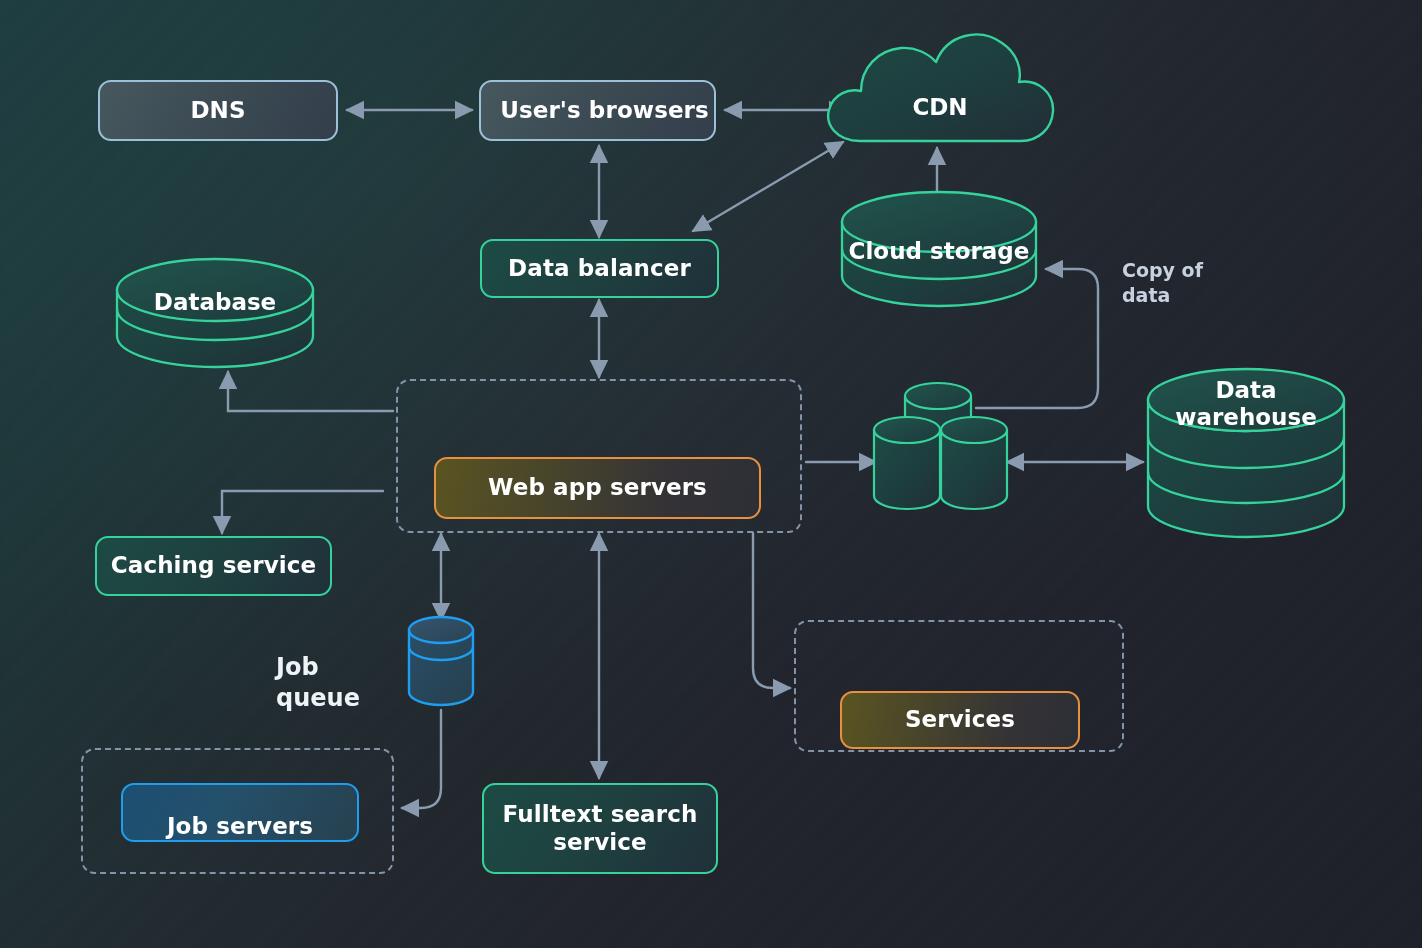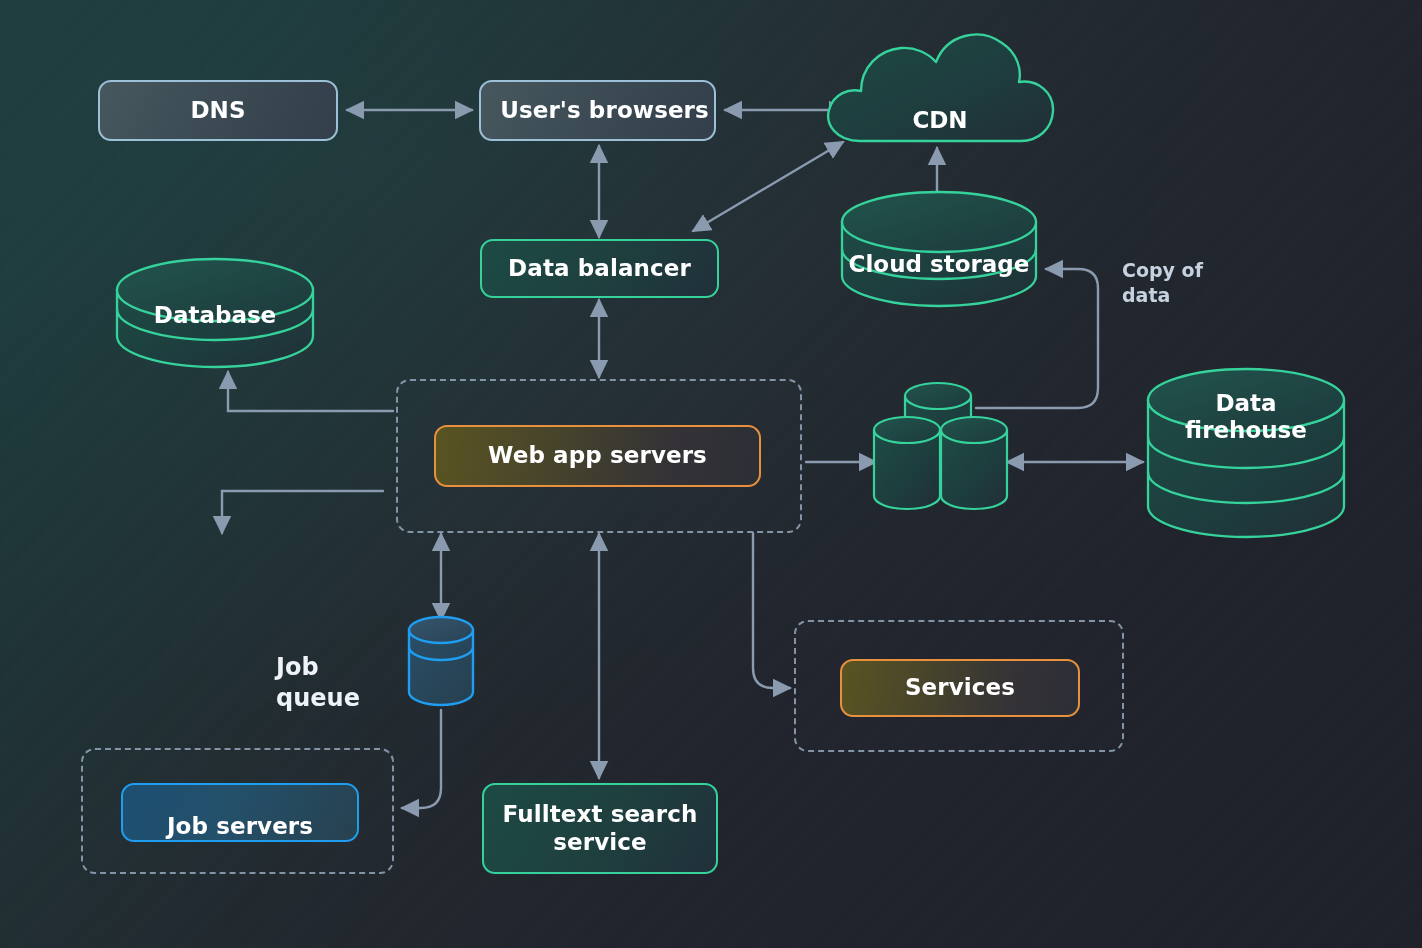--- a/index.html
+++ b/index.html
@@ -68,20 +68,21 @@
   }
   
   .box.teal {
     border-color: #35d39b;
     background: linear-gradient(122deg, #1d4a44 0%, #1e413f 48%, #20303a 100%);
   }
   
   .box.orange {
     border-color: #e9903f;
     background: linear-gradient(100deg, #5a5421 0%, #46432c 38%, #343236 72%, #2c2f36 100%);
+    margin-top: 32px;
   }
   
   .box.blue {
     border-color: #1f9df0;
     background: linear-gradient(115deg, #1d4f72 0%, #24506a 45%, #27414f 100%);
     align-items: flex-end;
   }
 
   
   .group {
@@ -106,21 +107,20 @@
   
   .shape-label {
     position: absolute;
     color: #fff;
     font-weight: 700;
     font-size: 23px;
     text-align: center;
     line-height: 1.18;
     z-index: 6;
     pointer-events: none;
-    margin-top: 13px;
   }
 </style>
 </head>
 <body>
 
 <div id="canvas">
   <div id="noise"></div>
   <div id="vignette"></div>
 
   <svg class="wires" viewBox="0 0 1422 948">
@@ -253,20 +253,23 @@
   </div>
 
   <div class="node box teal" style="left:480px; top:239px; width:239px; height:59px;">
     <span>Data balancer</span>
   </div>
 
   <div class="node box orange" style="left:434px; top:425px; width:327px; height:62px;">
     <span>Web app servers</span>
   </div>
 
+  <div class="node box teal" style="left:95px; top:536px; width:237px; height:60px;">
+    <span>Caching service</span>
+  </div>
 
   <div class="node box orange" style="left:840px; top:659px; width:240px; height:58px;align-items:center;">
     <span>Services</span>
   </div>
 
   <div class="node box blue" style="left:121px; top:783px; width:238px; height:59px;">
     <span>Job servers</span>
   </div>
 
   <div class="node box teal" style="left:482px; top:783px; width:236px; height:91px; flex-direction:column;">
@@ -275,21 +278,21 @@
   </div>
 
   <div class="shape-label" style="left:862px; top:94px; width:156px;">CDN</div>
 
   <div class="shape-label" style="left:846px; top:238px; width:186px;">Cloud storage</div>
 
   <div class="shape-label" style="left:120px; top:289px; width:190px;">Database</div>
 
   <div class="shape-label" style="left:1160px; top:377px; width:172px;">
     <div>Data</div>
-    <div>firehouse</div>
+    <div>warehouse</div>
   </div>
 
 
   <div class="caption light" style="left:276px; top:652px; width:120px; font-size:24px;">Job queue</div>
 
   <div class="caption" style="left:1122px; top:258px; width:130px;">
     <div>Copy of</div>
     <div>data</div>
   </div>
 </div>

